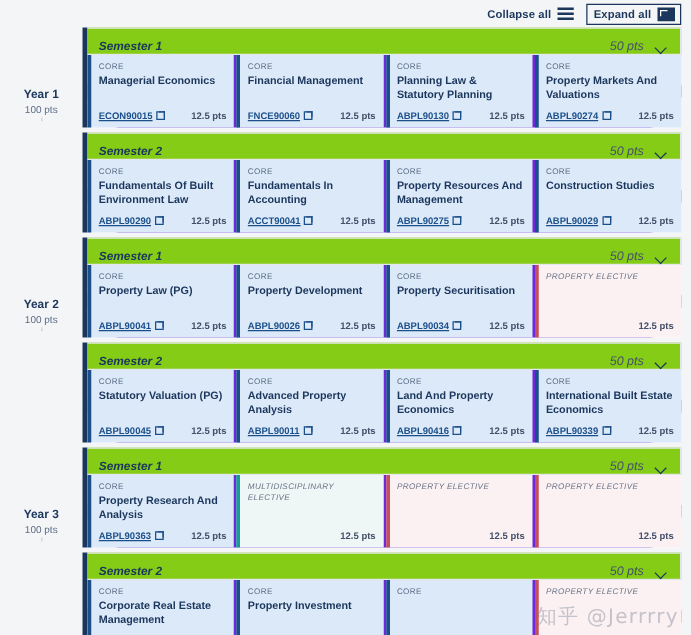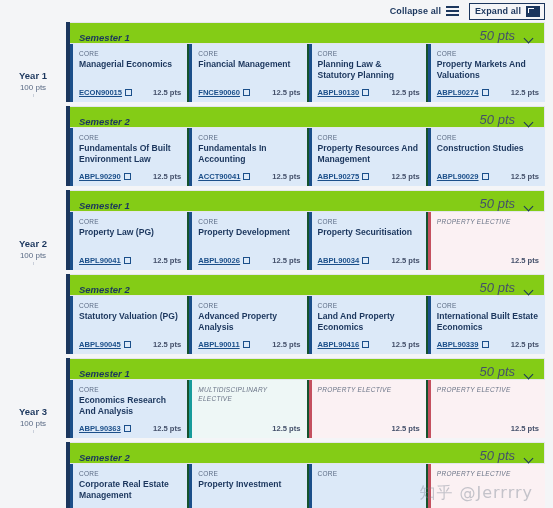--- a/index.html
+++ b/index.html
@@ -120,21 +120,21 @@
     box-sizing: border-box;
     font-style: italic;
   }
   .sem-name {
     font-size: 9.5px;
     font-weight: bold;
     color: #1b365d;
     flex: 1 1 auto;
   }
   .sem-pts {
-    font-size: 13px;
+    font-size: 10px;
     color: #44506a;
     margin-right: 10px;
   }
   .chev {
     width: 9px; height: 9px;
     position: relative;
     cursor: pointer;
     flex: 0 0 9px;
     margin-right: 4px;
   }
@@ -144,21 +144,21 @@
     left:0; top:1px;
     width:6px;height:6px;
     border-right:1.4px solid #1b365d;
     border-bottom:1.4px solid #1b365d;
     transform: rotate(45deg);
   }
 
   .sem-cards {
     display: flex;
     gap: 2px;
-    background: #14532d;
+    background: #6d28d9;
     border-radius: 25px;
   }
   .card {
     flex: 1 1 0;
     min-width: 0;
     height: 58px;
     box-sizing: border-box;
     padding: 5px 6px 4px 6px;
     position: relative;
     display: flex;
@@ -234,21 +234,21 @@
     border-top:1px solid #1b4f8a;
     border-right:1px solid #1b4f8a;
   }
   .card-pts {
     font-size: 7.6px;
     color: #44506a;
   }
 
   .watermark {
     position: absolute;
-    right: 20px;
+    right: 10px;
     bottom: 4px;
     font-size: 16px;
     color: rgba(120,130,145,0.42);
     font-family: "DejaVu Sans", sans-serif;
     letter-spacing: 1px;
     pointer-events: none;
     user-select: none;
   }
 </style>
 </head>
@@ -506,21 +506,21 @@
       <div class="year-body">
         <div class="semester">
           <div class="sem-header">
             <span class="sem-name">Semester 1</span>
             <span class="sem-pts">50 pts</span>
             <span class="chev"></span>
           </div>
           <div class="sem-cards">
             <div class="card core">
               <div class="card-kind">CORE</div>
-              <div class="card-title">Economics Research And Analysis</div>
+              <div class="card-title">Property Research And Analysis</div>
               <div class="card-foot">
                 <span class="card-code">
                   <span>ABPL90363</span>
                   <span class="ext-ico"></span>
                 </span>
                 <span class="card-pts">12.5 pts</span>
               </div>
             </div>
             <div class="card multi-elective">
               <div class="card-kind">MULTIDISCIPLINARY ELECTIVE</div>

